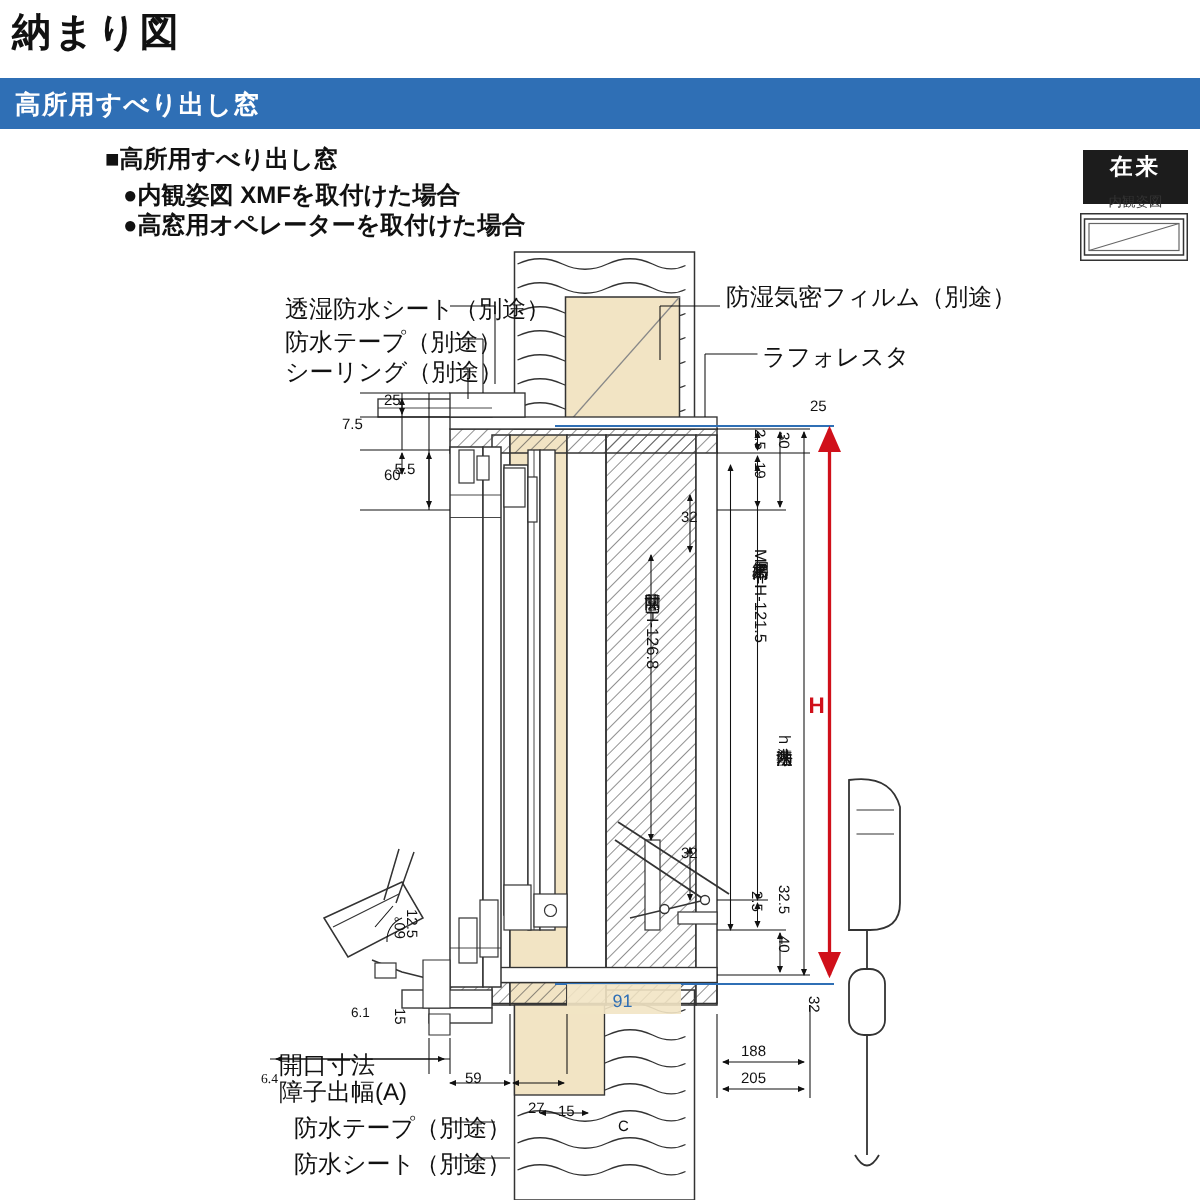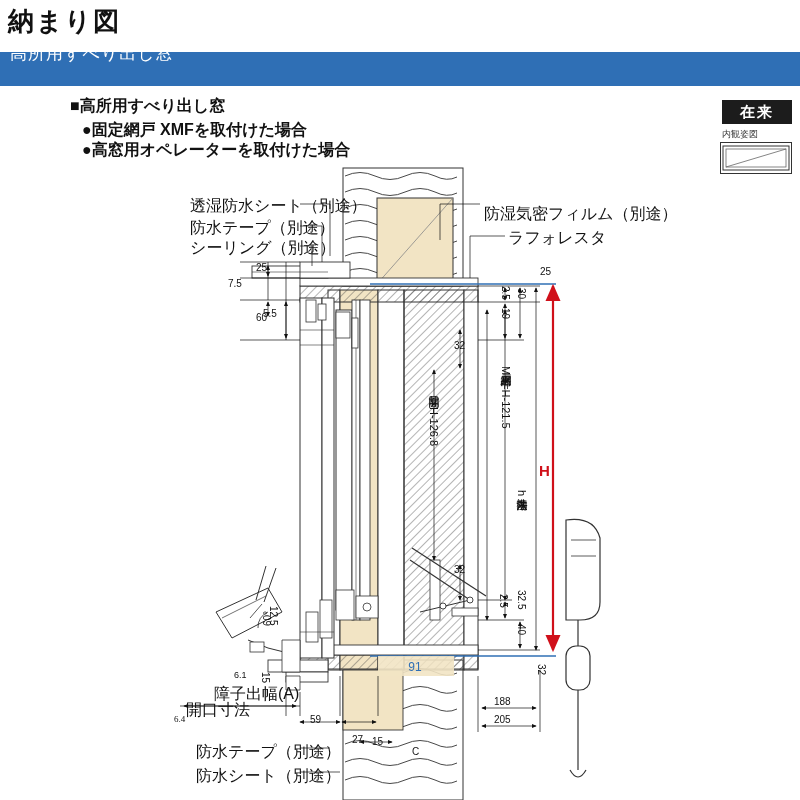--- a/index.html
+++ b/index.html
@@ -15,39 +15,39 @@
   .hdr-title{
     position:absolute;left:8px;top:4px;
     font-size:26px;font-weight:bold;letter-spacing:2px;
     color:#111;
   }
   .hdr-bar{
     position:absolute;left:0;top:52px;width:800px;height:34px;
     background:#2f6fb5;
   }
   .hdr-bar-text{
-    position:absolute;left:10px;top:42px;
-    font-size:17px;font-weight:normal;color:#fff;letter-spacing:1px;
+    position:absolute;left:10px;top:58px;
+    font-size:17px;font-weight:bold;color:#fff;letter-spacing:1px;
   }
   
   .cap{position:absolute;font-size:16px;font-weight:bold;color:#111;margin-left:44px;}
   .cap1{left:26px;top:96px;}
   .cap2{left:38px;top:120px;}
   .cap3{left:38px;top:140px;}
 
   
   .badge{
     position:absolute;right:8px;top:100px;
-    width:70px;height:24px;background:#1c1c1c;color:#fff;
+    width:70px;height:36px;background:#1c1c1c;color:#fff;
     font-size:15px;font-weight:bold;text-align:center;line-height:24px;
     letter-spacing:2px;
   }
   .badge-cap{
     position:absolute;right:8px;top:128px;width:70px;
-    text-align:left;font-size:9px;color:#333;
+    text-align:center;font-size:9px;color:#333;
   }
   .mini-win{
     position:absolute;right:8px;top:142px;width:70px;height:30px;
     border:1px solid #333;background:#fff;
   }
 
   
   #canvas{position:absolute;left:0;top:0;width:800px;height:800px;}
 
   
@@ -68,21 +68,21 @@
   .red{color:#d0101a;font-weight:bold;}
 </style>
 </head>
 <body>
 
 <div class="hdr-title">納まり図</div>
 <div class="hdr-bar"></div>
 <div class="hdr-bar-text">高所用すべり出し窓</div>
 
 <div class="cap cap1">■高所用すべり出し窓</div>
-<div class="cap cap2">●固定網戸 XMFを取付けた場合</div>
+<div class="cap cap2">●内観姿図 XMFを取付けた場合</div>
 <div class="cap cap3">●高窓用オペレーターを取付けた場合</div>
 
 <div class="badge">在来</div>
 <div class="badge-cap">内観姿図</div>
 <div class="mini-win">
   <svg width="70" height="30" viewBox="0 0 70 30">
     <rect x="2" y="3" width="66" height="24" fill="#ffffff" stroke="#333" stroke-width="1"></rect>
     <rect x="5" y="6" width="60" height="18" fill="#ffffff" stroke="#666" stroke-width="0.8"></rect>
     <line x1="5" y1="24" x2="65" y2="6" stroke="#666" stroke-width="0.8"></line>
   </svg>
@@ -312,21 +312,21 @@
   </g>
 
   <g fill="none" stroke="#111" stroke-width="0.7">
     <path d="M258,628 A16,16 0 0 1 268,612"></path>
   </g>
 </svg>
 
 <div class="lbl" style="left:190px;top:196px;">透湿防水シート（別途）</div>
 <div class="lbl" style="left:190px;top:218px;">防水テープ（別途）</div>
 <div class="lbl" style="left:190px;top:238px;">シーリング（別途）</div>
-<div class="lbl" style="left:484px;top:204px;">防湿気密フィルム（別途）</div>
+<div class="lbl" style="left:484px;top:188px;">防湿気密フィルム（別途）</div>
 <div class="lbl" style="left:508px;top:228px;">ラフォレスタ</div>
 
 <div class="lbl sm" style="left:228px;top:278px;">7.5</div>
 <div class="lbl sm" style="left:256px;top:262px;">25</div>
 <div class="lbl sm" style="left:232px;top:308px;padding-left:31px;">5.5</div>
 <div class="lbl sm" style="left:256px;top:312px;">60</div>
 
 <div class="lbl sm" style="left:540px;top:266px;">25</div>
 <div class="vert" style="left:500px;top:286px;font-size:10px;">2.5</div>
 <div class="vert" style="left:516px;top:288px;font-size:10px;">30</div>
@@ -344,21 +344,21 @@
 <div class="vert" style="left:516px;top:624px;font-size:10px;">40</div>
 <div class="vert" style="left:536px;top:664px;font-size:10px;">32</div>
 
 <div class="rot90" style="left:262px;top:626px;font-size:10px;">60°</div>
 <div class="vert" style="left:268px;top:606px;font-size:10px;">12.5</div>
 <div class="lbl xs" style="left:234px;top:646px;margin-top:24px;">6.1</div>
 <div class="lbl xs" style="left:174px;top:714px;font-family:Liberation Serif, serif;">6.4</div>
 <div class="vert" style="left:260px;top:672px;font-size:10px;">15</div>
 
 <div class="lbl" style="left:186px;top:700px;">開口寸法</div>
-<div class="lbl" style="left:186px;top:684px;margin-left:28px;">障子出幅(A)</div>
+<div class="lbl" style="left:186px;top:718px;">障子出幅(A)</div>
 <div class="lbl" style="left:196px;top:742px;">防水テープ（別途）</div>
 <div class="lbl" style="left:196px;top:766px;">防水シート（別途）</div>
 
 <div class="lbl sm" style="left:310px;top:714px;">59</div>
 <div class="lbl sm" style="left:352px;top:714px;margin-top:20px;">27</div>
 <div class="lbl sm" style="left:372px;top:736px;">15</div>
 <div class="lbl sm" style="left:412px;top:746px;">C</div>
 <div class="lbl sm" style="left:494px;top:696px;">188</div>
 <div class="lbl sm" style="left:494px;top:714px;">205</div>
 

